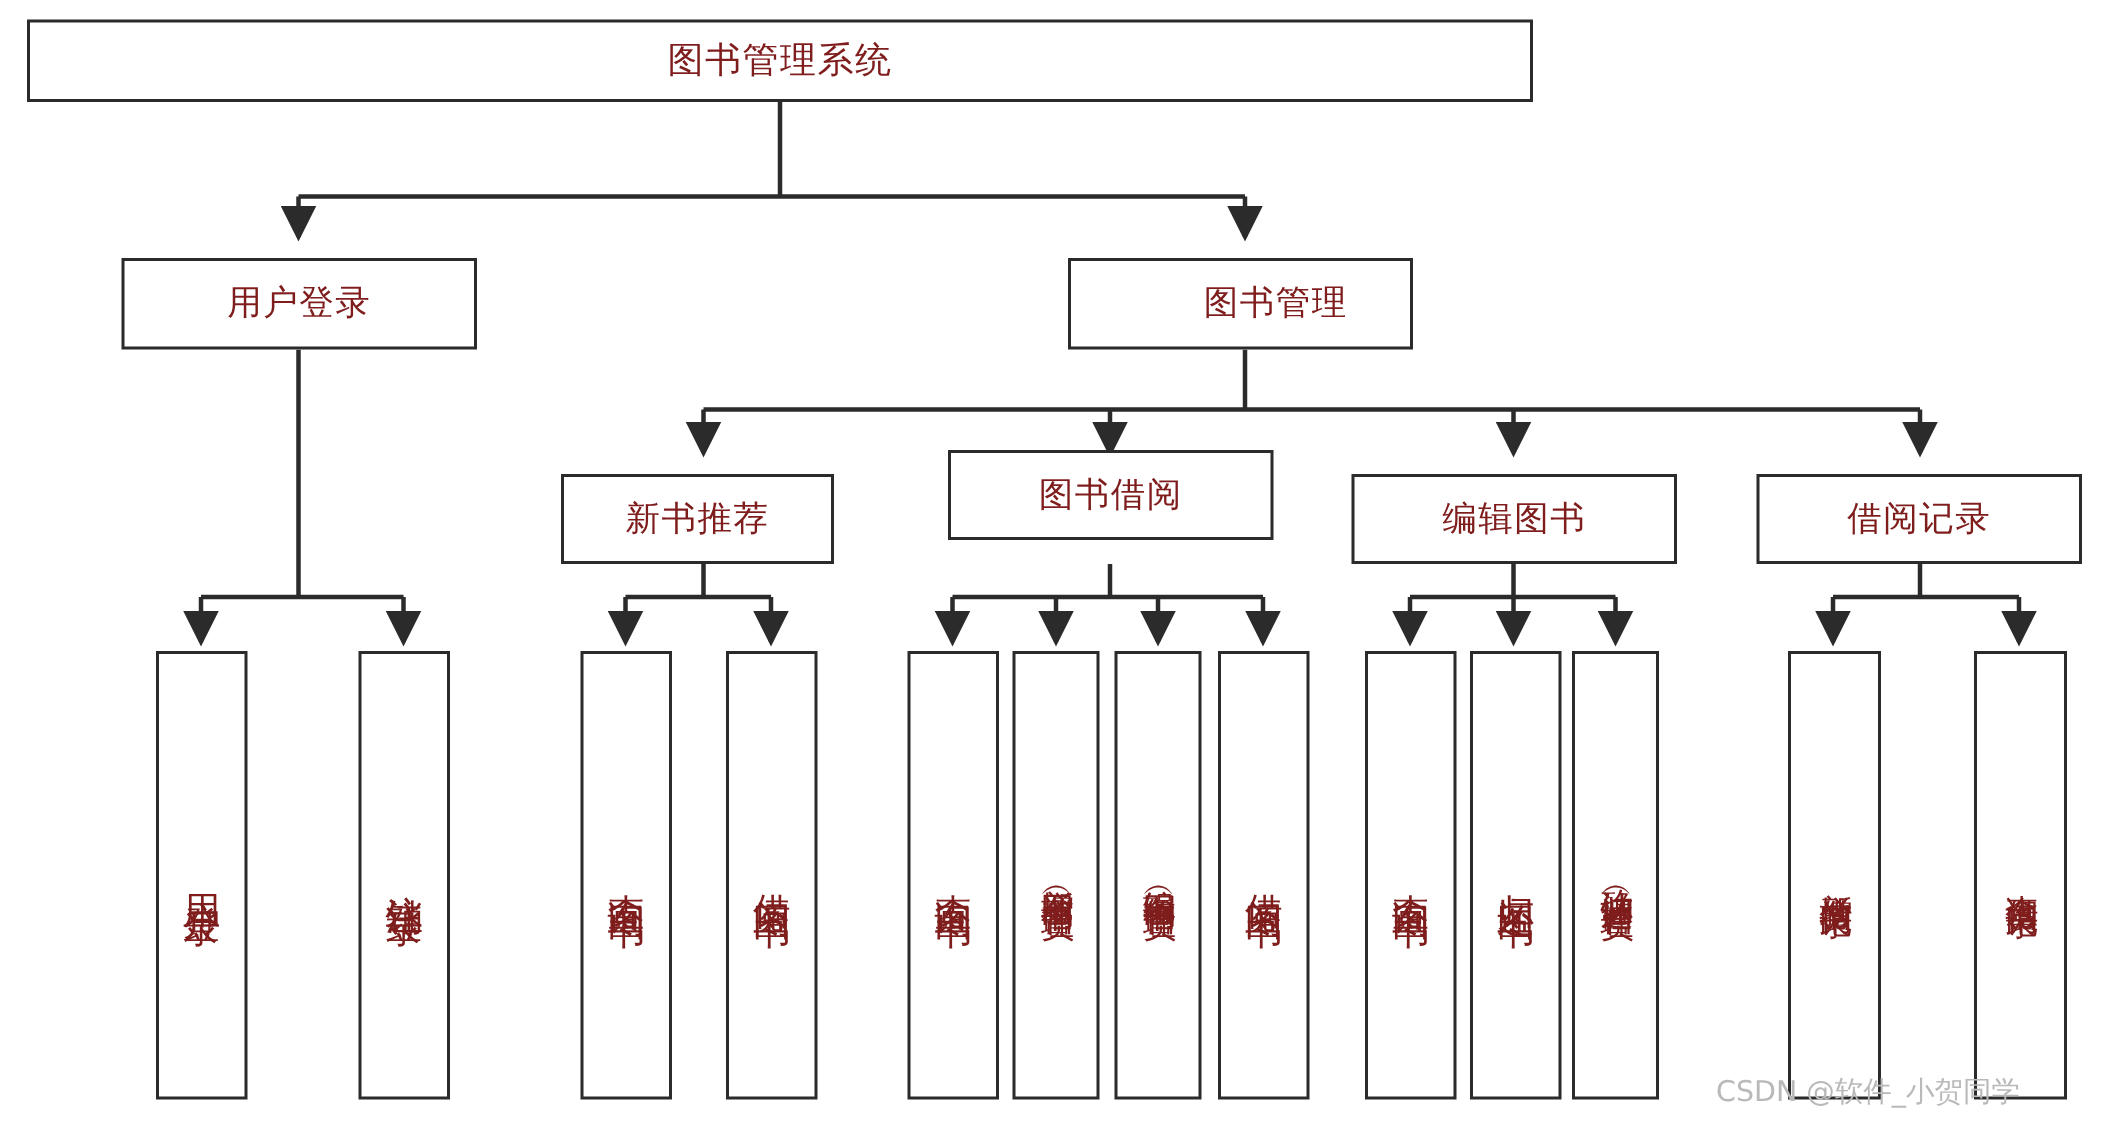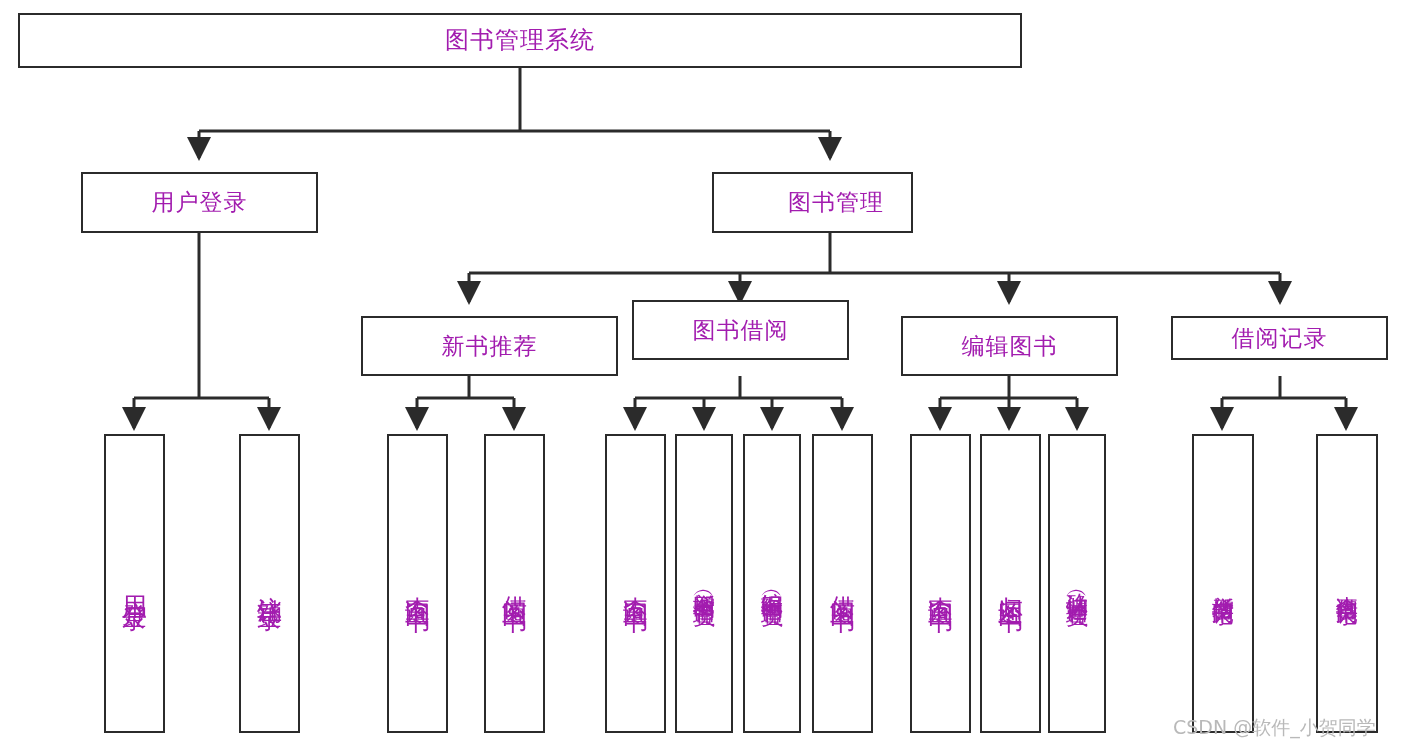--- a/index.html
+++ b/index.html
@@ -34,21 +34,21 @@
     display: flex;
     align-items: center;
     justify-content: center;
     color: #1a1a1a;
     z-index: 2;
   }
   .node-label {
     display: block;
     text-align: left;
     line-height: 1.15;
-    color: #a21caf;
+    color: #7f1d1d;
   }
   
   .node.horiz .node-label {
     font-size: 23px;
     letter-spacing: 1px;
     white-space: nowrap;
   }
   .node.root .node-label {
     font-size: 24px;
   }
@@ -135,34 +135,34 @@
     </g>
   </svg>
 
   <div class="node horiz root" style="left:18px; top:13px; width:1004px; height:55px;">
     <span class="node-label">图书管理系统</span>
   </div>
 
   <div class="node horiz" style="left:81px; top:172px; width:237px; height:61px;">
     <span class="node-label">用户登录</span>
   </div>
-  <div class="node horiz" style="left:712px; top:172px; width:201px; height:61px;padding-left:47px;">
+  <div class="node horiz" style="left:712px; top:172px; width:230px; height:61px;padding-left:47px;">
     <span class="node-label">图书管理</span>
   </div>
 
-  <div class="node horiz" style="left:361px; top:316px; width:257px; height:60px;">
+  <div class="node horiz" style="left:374px; top:316px; width:182px; height:60px;">
     <span class="node-label">新书推荐</span>
   </div>
   <div class="node horiz" style="left:632px; top:300px; width:217px; height:60px;">
     <span class="node-label">图书借阅</span>
   </div>
   <div class="node horiz" style="left:901px; top:316px; width:217px; height:60px;">
     <span class="node-label">编辑图书</span>
   </div>
-  <div class="node horiz" style="left:1171px; top:316px; width:217px; height:44px;">
+  <div class="node horiz" style="left:1171px; top:316px; width:217px; height:60px;">
     <span class="node-label">借阅记录</span>
   </div>
 
   <div class="node vert" style="left:104px; top:434px; width:61px; height:299px;">
     <span class="node-label">用户登录</span>
   </div>
   <div class="node vert" style="left:239px; top:434px; width:61px; height:299px;">
     <span class="node-label">注销登录</span>
   </div>
 
@@ -196,15 +196,15 @@
     <span class="node-label">确认归还（管理员）</span>
   </div>
 
   <div class="node vert narrow" style="left:1192px; top:434px; width:62px; height:299px;">
     <span class="node-label">新增借阅记录</span>
   </div>
   <div class="node vert narrow" style="left:1316px; top:434px; width:62px; height:299px;">
     <span class="node-label">查询借阅记录</span>
   </div>
 
-  <div class="watermark" style="left:1173px; top:715px;">CSDN @软件_小贺同学</div>
+  <div class="watermark" style="left:1144px; top:715px;">CSDN @软件_小贺同学</div>
 
 </div>
 
 </body></html>

